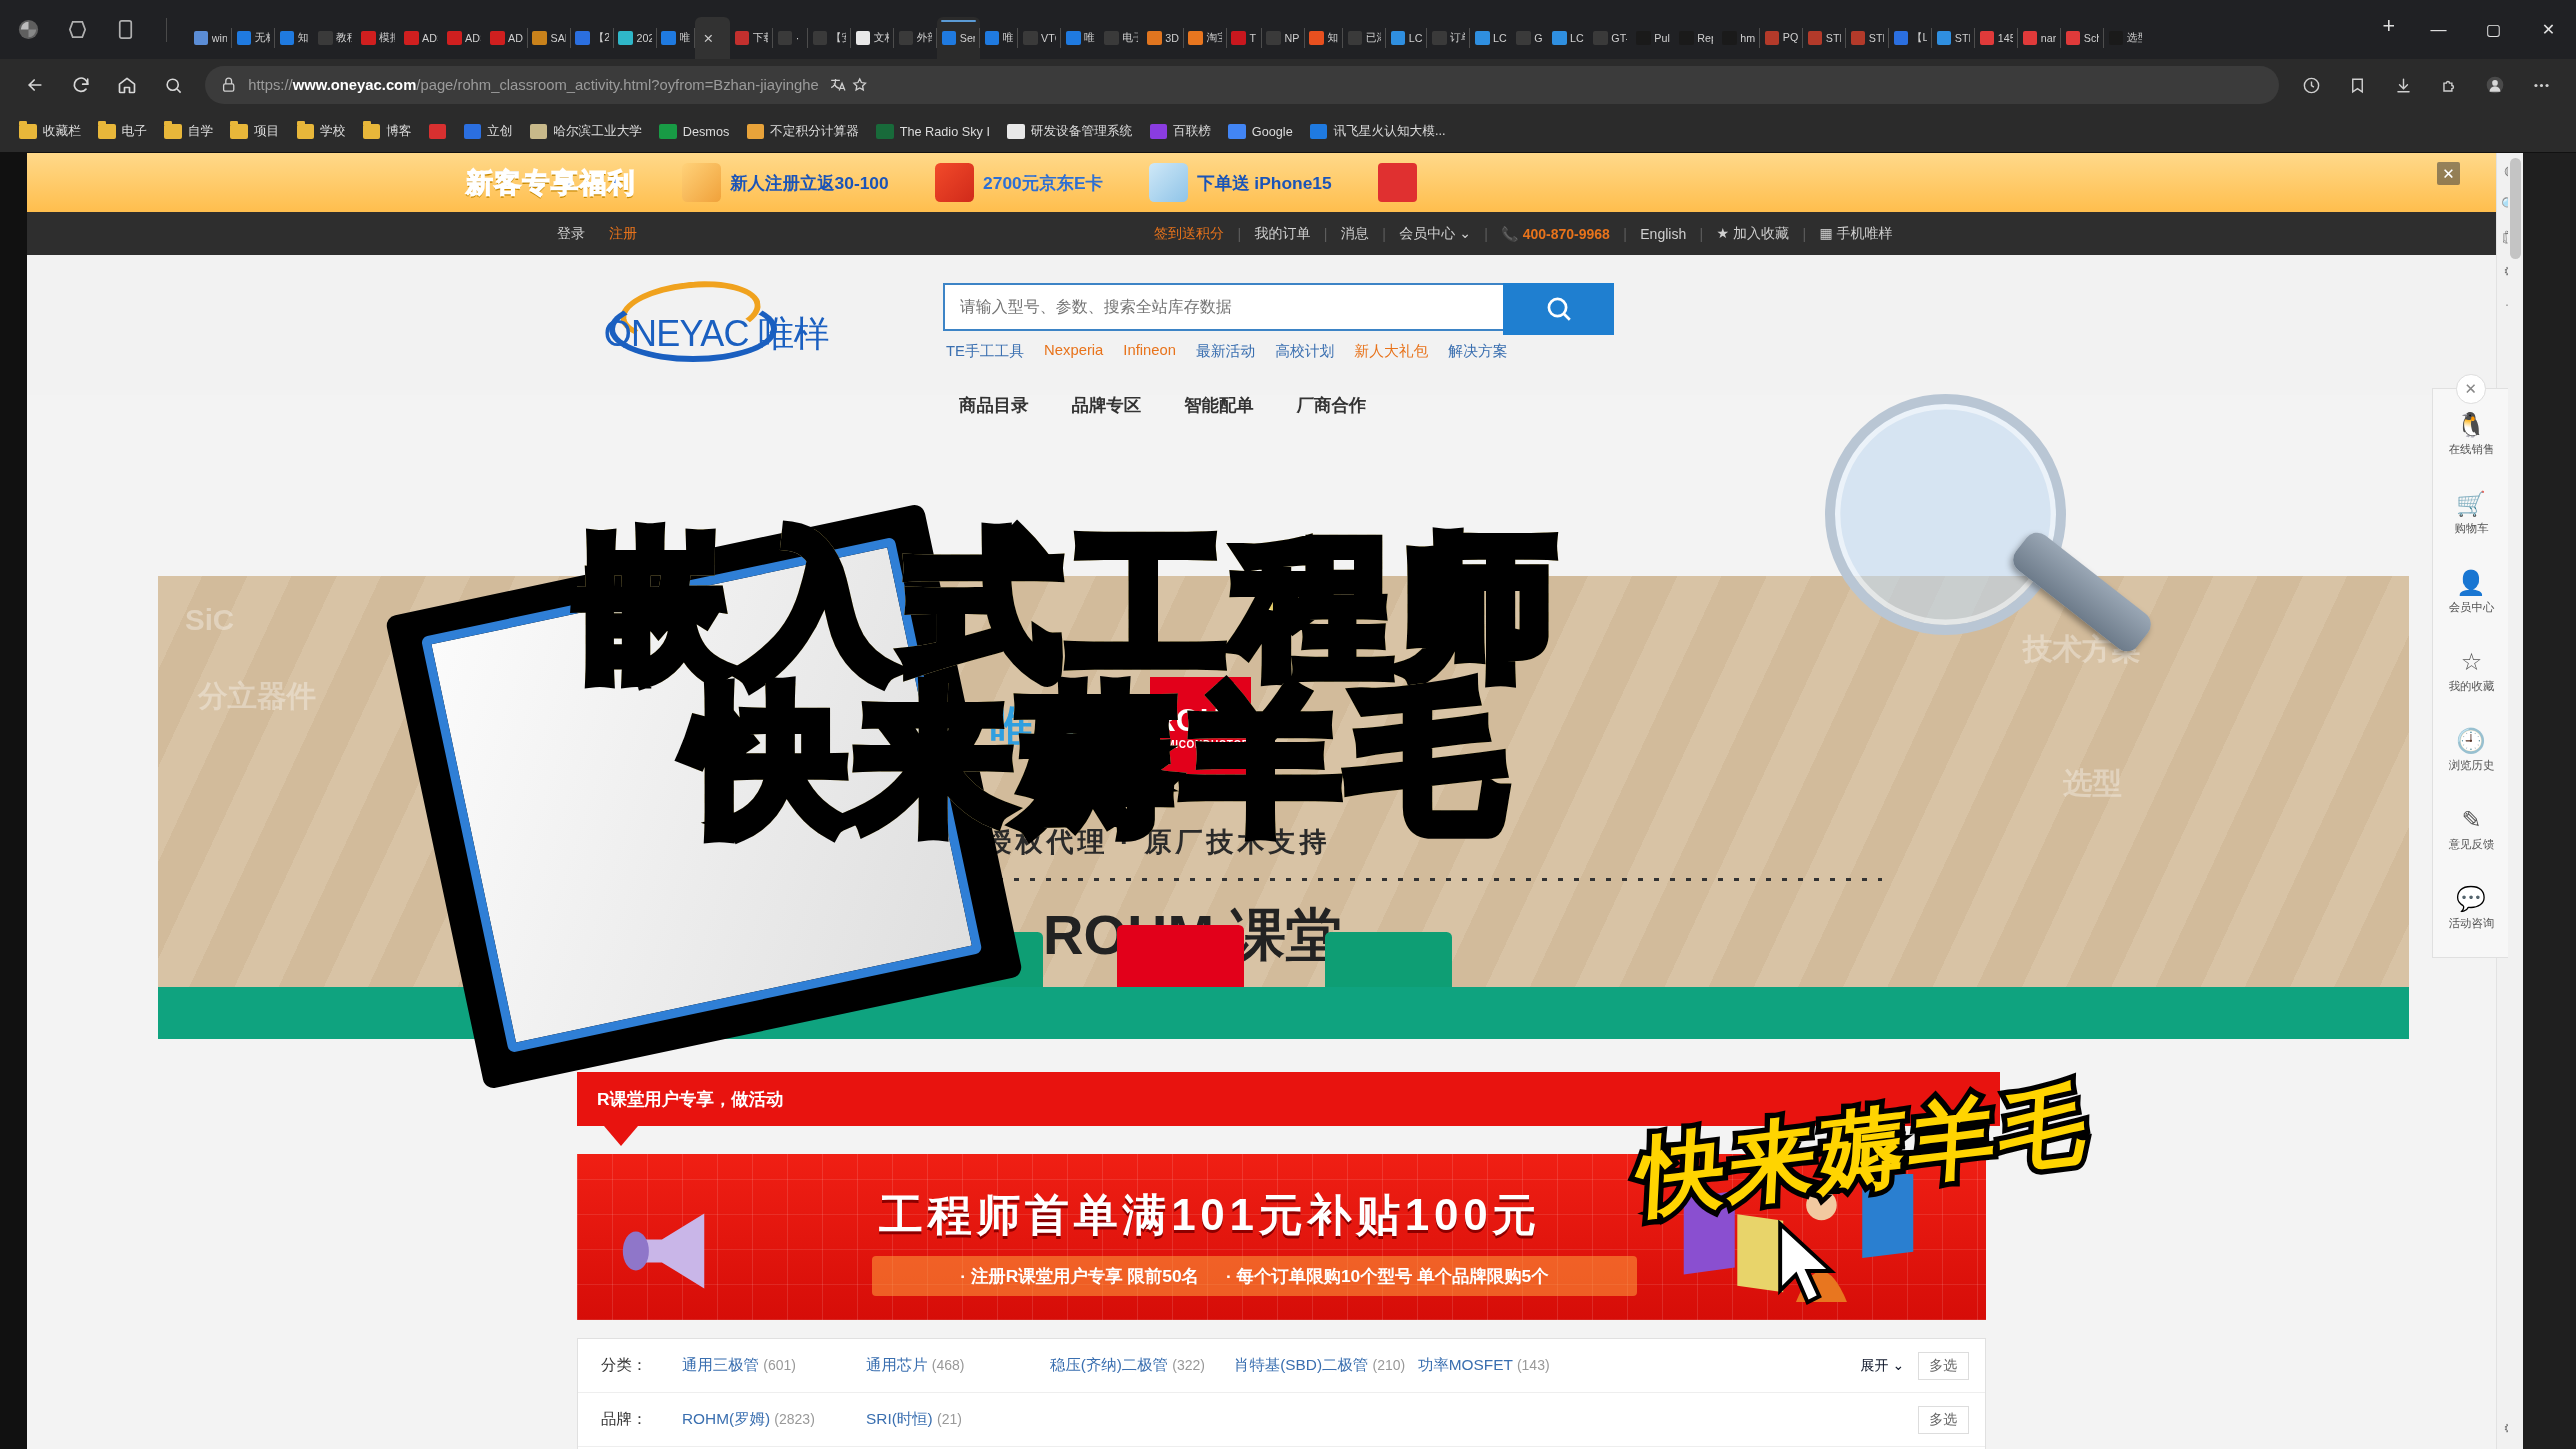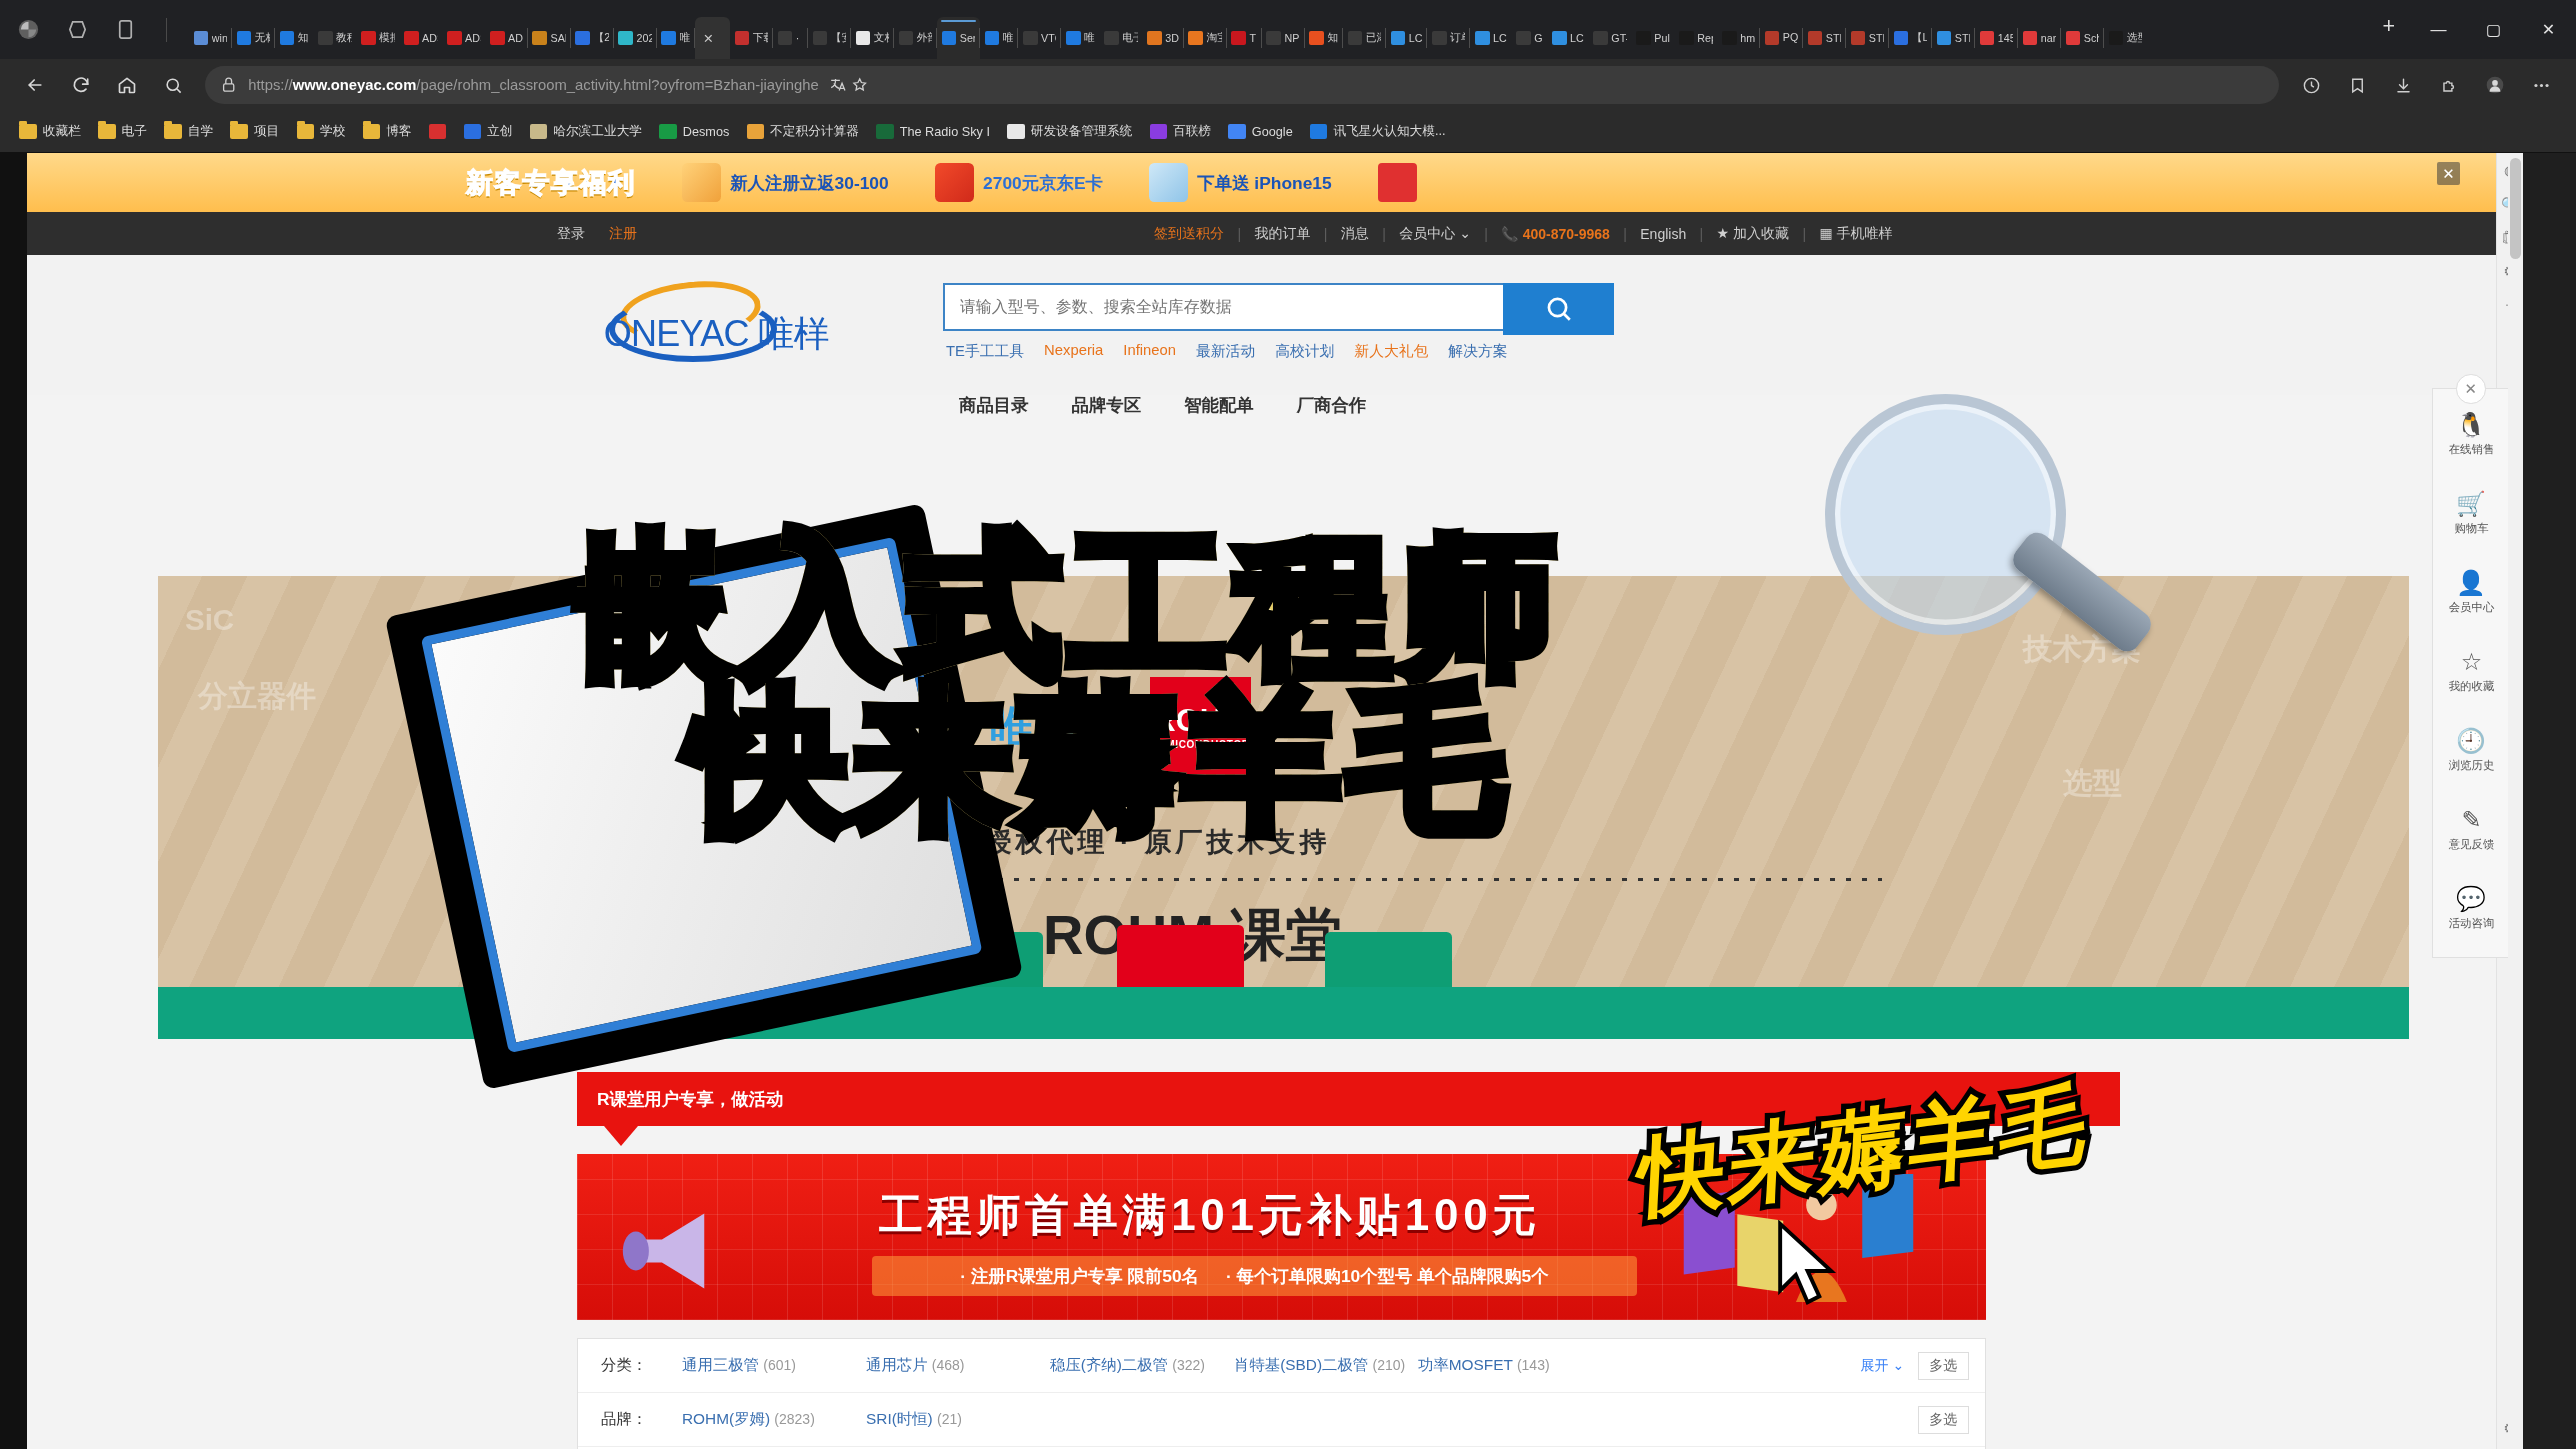--- a/index.html
+++ b/index.html
@@ -123,21 +123,21 @@
   .hero .rohm small{ font-size:10px; letter-spacing:0.7px; margin-top:4px;}
   .hero .subline{ position:absolute; left:678px; top:248px; font-size:27px; color:#2a2a2a;
                   letter-spacing:4px; font-weight:600;}
   .hero .dots{ position:absolute; left:584px; top:302px; width:1140px; height:2.7px;
                background:repeating-linear-gradient(90deg,#333 0 5.4px,transparent 5.4px 16px);}
   .hero .big{ position:absolute; left:885px; top:322px; font-size:56px; font-weight:900; color:#222;}
   .hero .greenbar{ position:absolute; left:0; bottom:0; width:2251px; height:52px; background:#0fa37f;}
   .hero .card{ position:absolute; width:127px; height:101px; border-radius:5.4px;}
 
   
-  .redbar{ position:absolute; top:919px; left:550px; width:1543px; height:54px; background:#e8130f;}
+  .redbar{ position:absolute; top:919px; left:550px; width:1423px; height:54px; background:#e8130f;}
   .redbar .t{ position:absolute; left:20px; top:14.8px; color:#fff; font-size:17.4px; font-weight:700;}
   .redbar .tail{ position:absolute; left:27px; top:54px; width:0; height:0;
       border-left:17.4px solid transparent; border-right:17.4px solid transparent; border-top:20px solid #e8130f;}
   .redad{ position:absolute; top:1001px; left:550px; width:1409px; height:166px;
           background:linear-gradient(180deg,#f01f14,#d60d08); overflow:hidden;}
   .redad .grid{ position:absolute; inset:0;
       background:repeating-linear-gradient(90deg,rgba(255,255,255,.12) 0 1.3px,transparent 1.3px 35px),
                  repeating-linear-gradient(0deg,rgba(255,255,255,.10) 0 1.3px,transparent 1.3px 35px);}
   .redad .headline{ position:absolute; left:302px; top:32px; font-size:44px; font-weight:900;
                     color:#fff; letter-spacing:4.7px; text-shadow:0 2.7px 0 #8b0000;}
@@ -150,21 +150,21 @@
   
   .filters{ position:absolute; top:1185px; left:550px; width:1409px; height:164px;
             background:#fff; border:0.7px solid #e0e0e0;}
   .frow{ display:flex; align-items:center; height:54px; border-bottom:0.7px solid #eee; padding-left:23px;}
   .frow:last-child{ border-bottom:0;}
   .flab{ width:81px; font-size:15.4px; color:#333; flex:0 0 81px;}
   .fitems{ display:flex; flex:1; gap:0;}
   .fitem{ font-size:15.4px; color:#3a6fb0; white-space:nowrap; width:184px;}
   .fitem .cnt{ color:#999; font-size:14px;}
   .ftools{ margin-left:auto; display:flex; align-items:center; gap:13.4px; padding-right:16px;}
-  .fexp{ font-size:14px; color:#3b82f6; white-space:nowrap;}
+  .fexp{ font-size:14px; color:#0f172a; white-space:nowrap;}
   .fmore{ font-size:14px; color:#666; border:0.7px solid #ddd; padding:4px 10.7px; white-space:nowrap;}
 
   
   .rside{ position:absolute; top:235px; right:12px; width:79px; background:#f7f7f7;
           border:0.7px solid #e0e0e0; padding:6.7px 0 8px;}
   .rclose{ position:absolute; top:-14.8px; left:23px; width:29.5px; height:29.5px; border-radius:50%;
            background:#fff; border:0.7px solid #ddd; display:flex; align-items:center;
            justify-content:center; font-size:14.8px; color:#888;}
   .ritem{ height:79px; display:flex; flex-direction:column; align-items:center;
           justify-content:center; gap:5.4px; color:#555; font-size:11.4px;}

